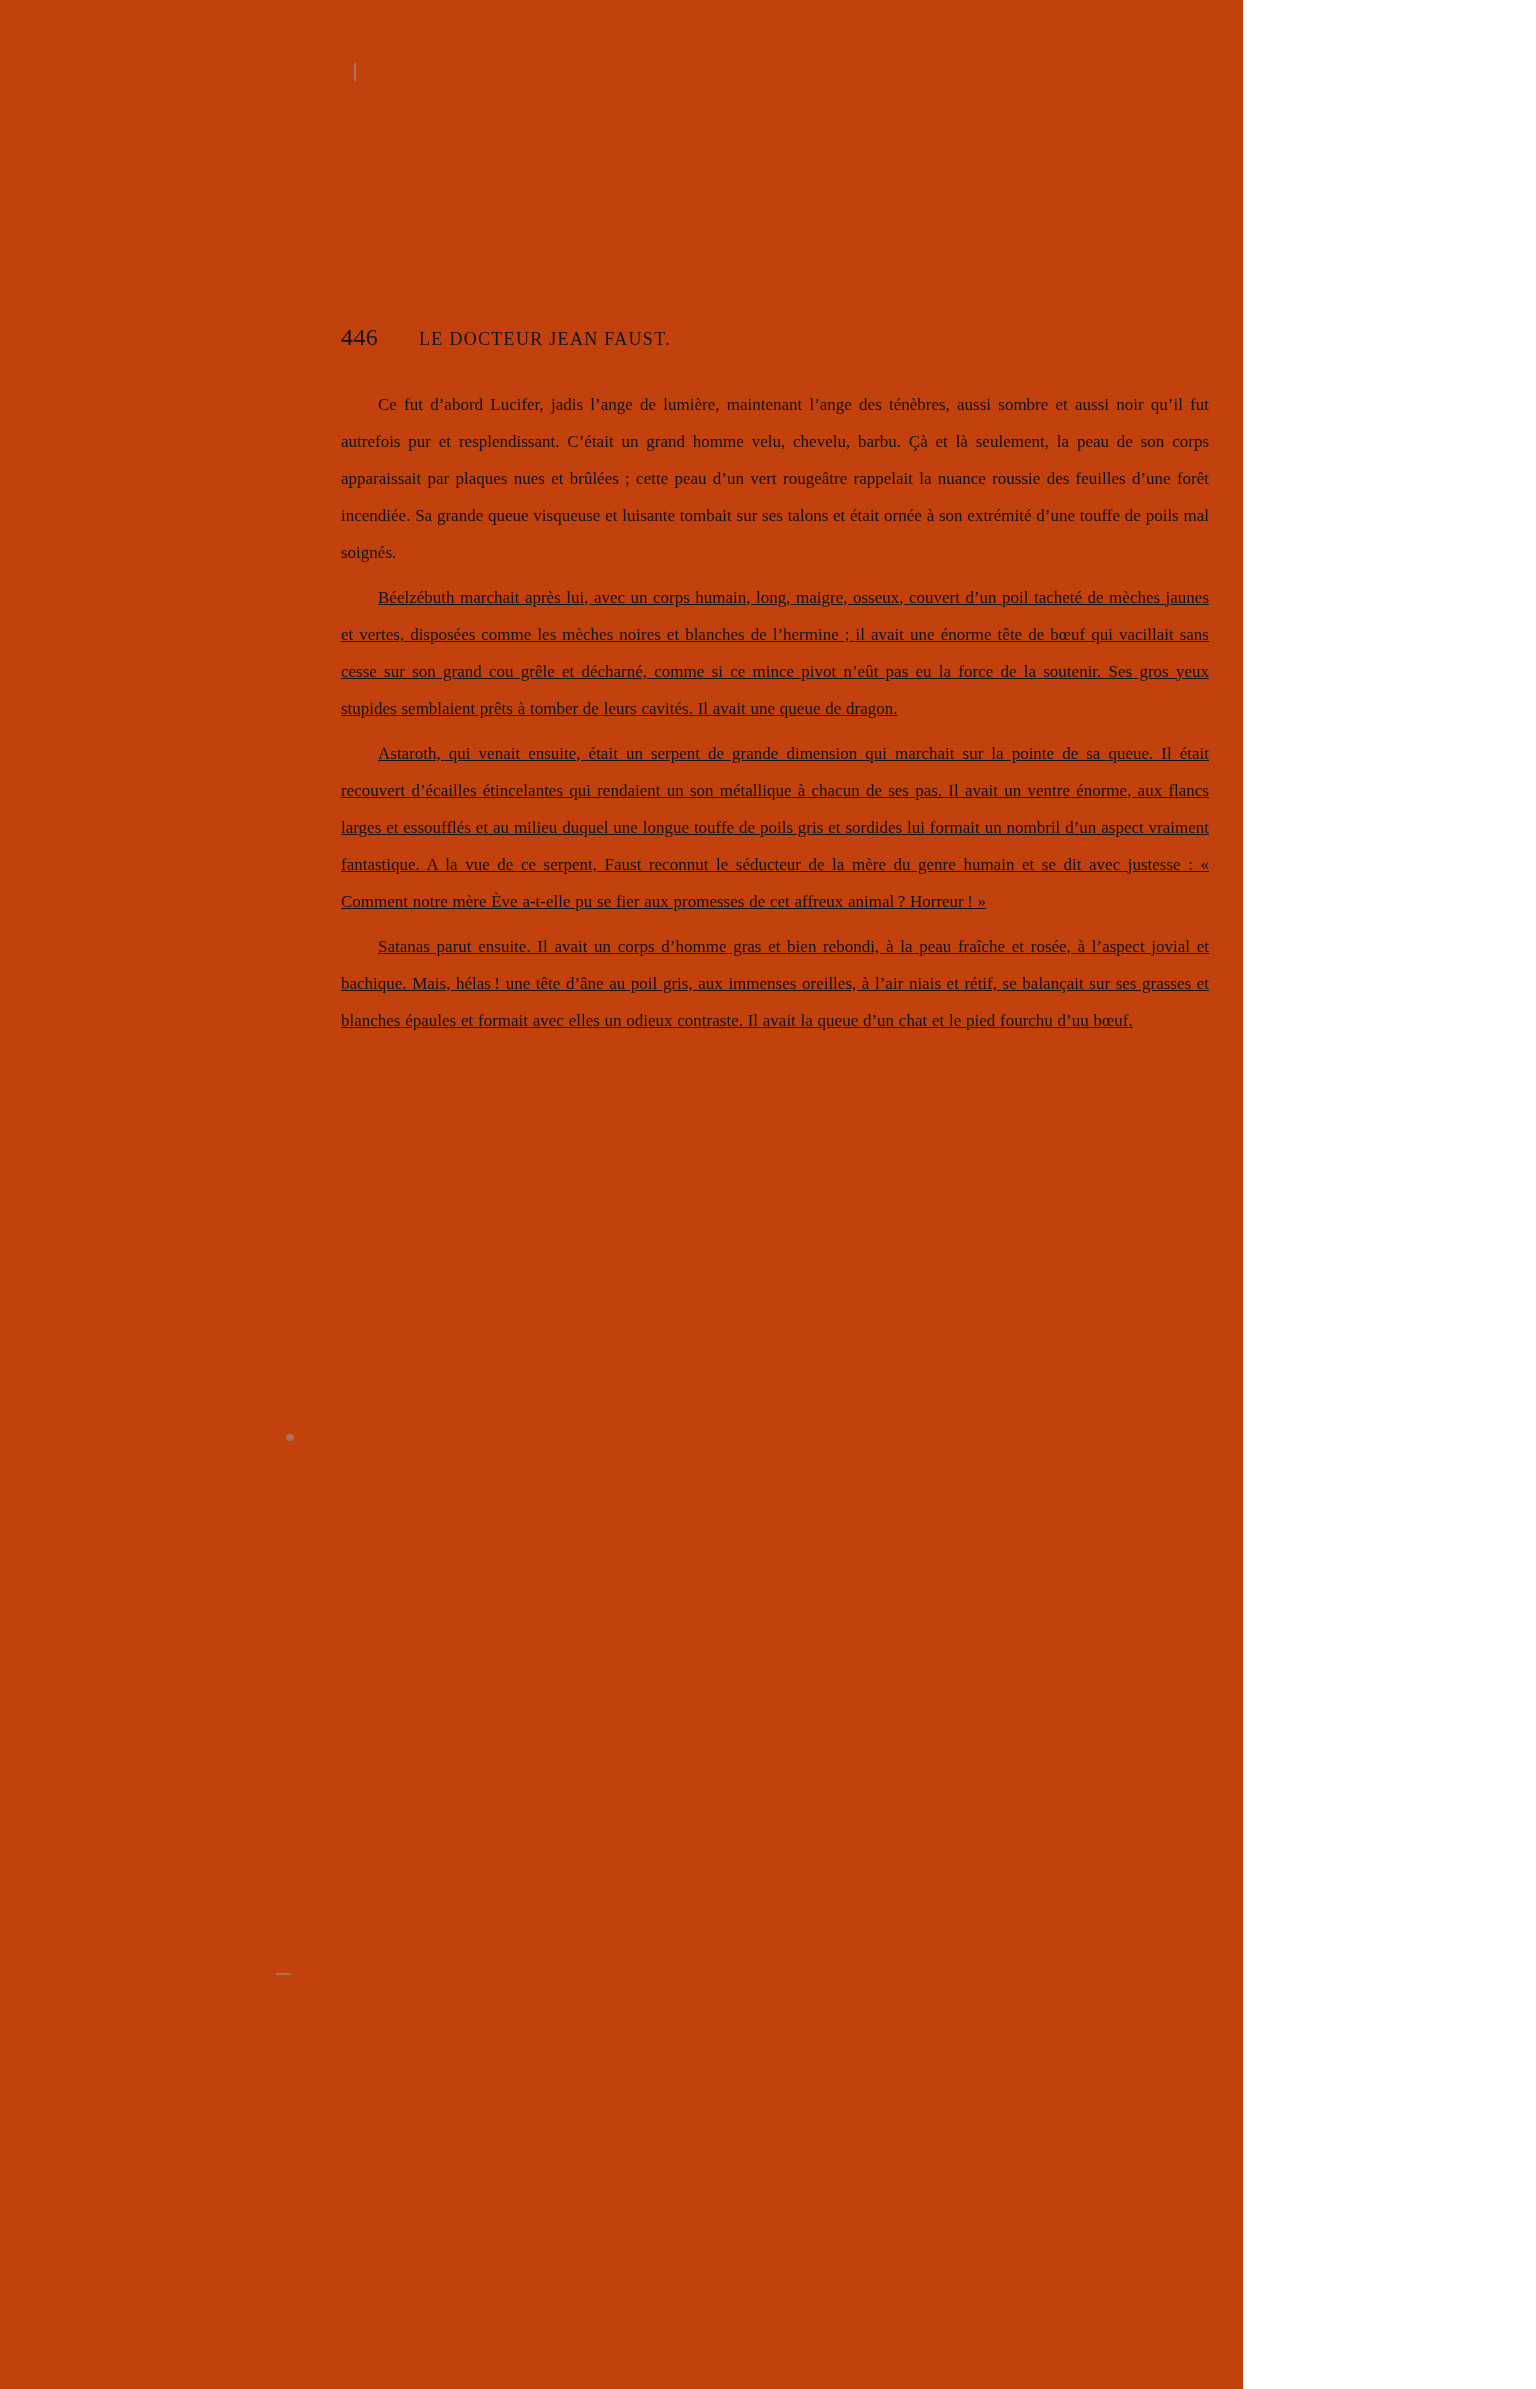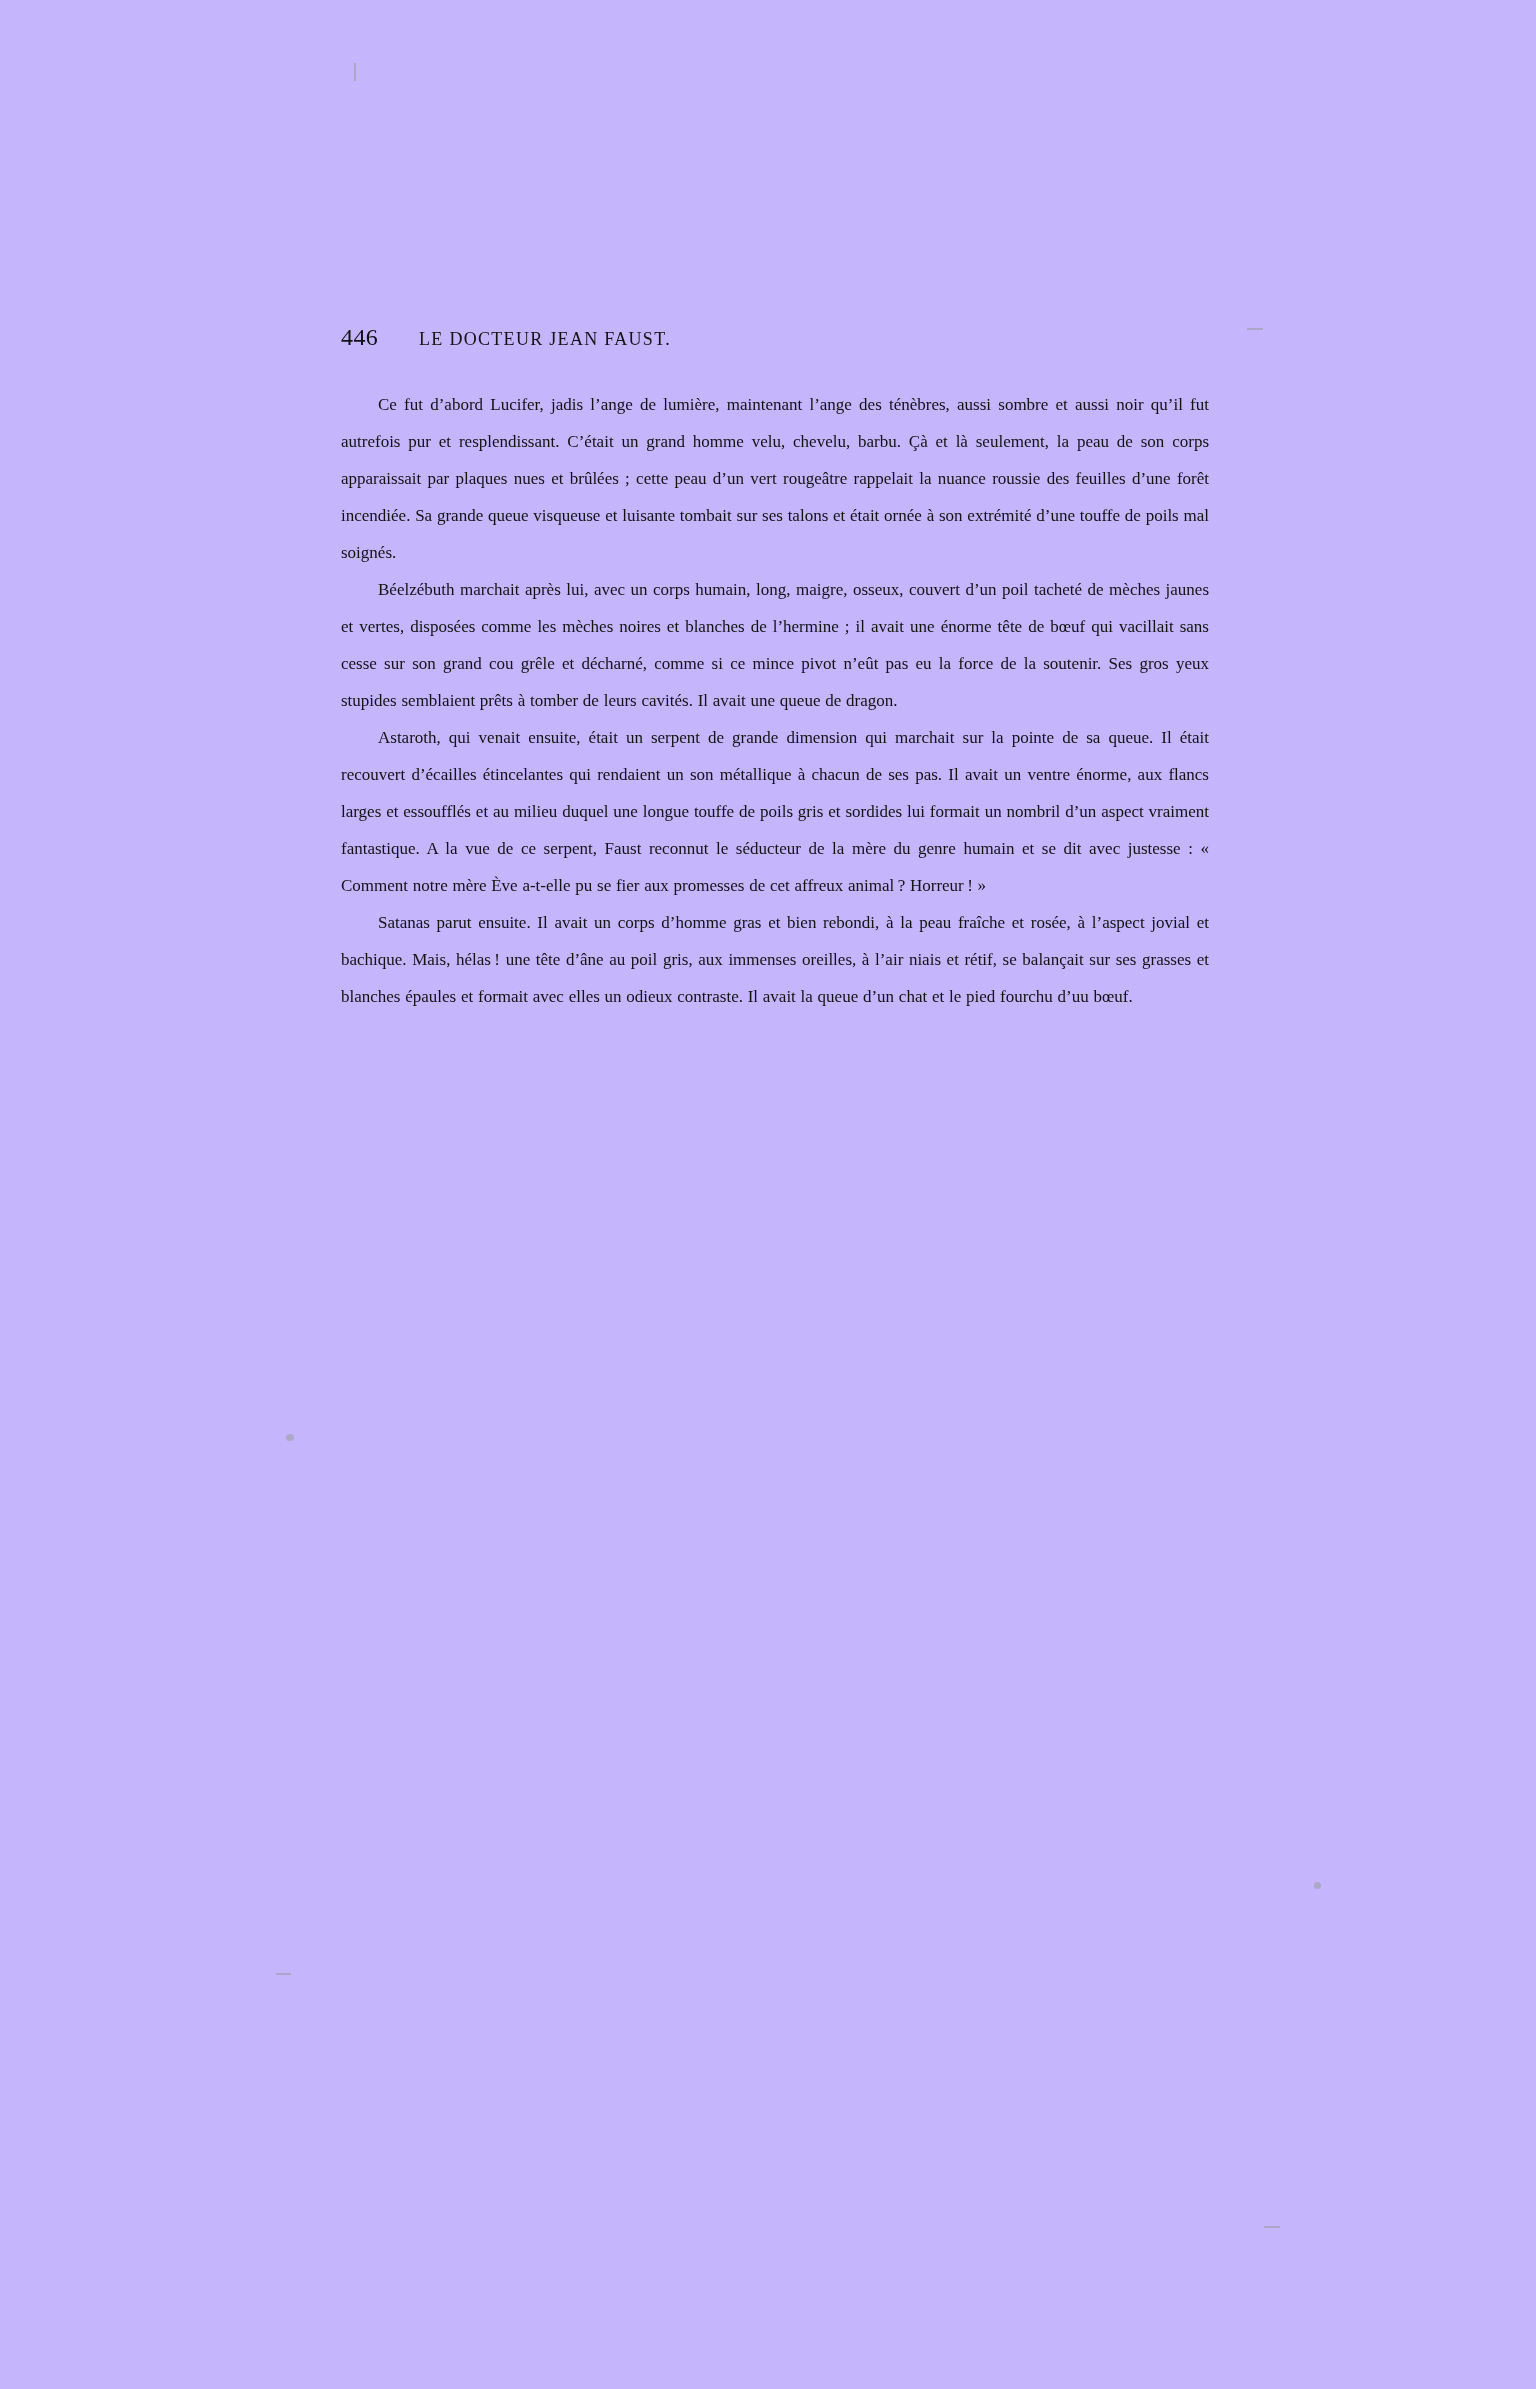--- a/index.html
+++ b/index.html
@@ -11,23 +11,23 @@
     width: 1537px;
     height: 2389px;
     position: relative;
     font-family: "Liberation Serif", serif;
     color: #1a1a1a;
   }
   .page {
     position: absolute;
     left: 0;
     top: 0;
-    width: 1536px;
+    width: 1243px;
     height: 2389px;
-    background: #c4b5fd;
+    background: #c2410c;
     overflow: hidden;
   }
   .scan-speck {
     position: absolute;
     background: #9a9a9a;
     opacity: 0.55;
   }
   .content {
     position: absolute;
     left: 341px;
@@ -60,21 +60,22 @@
     font-size: 17px;
     line-height: 37px;
     text-align: justify;
     text-indent: 37px;
     color: #131313;
     -webkit-hyphens: none;
     hyphens: none;
     word-spacing: 0.5px;
   }
   p.para + p.para {
-    margin-top: 0;
+    margin-top: 8px;
+    text-decoration: underline;
   }
   .content p.para:last-child {
     text-align: justify;
   }
 </style>
 </head>
 <body>
 
 <div class="page">
 

